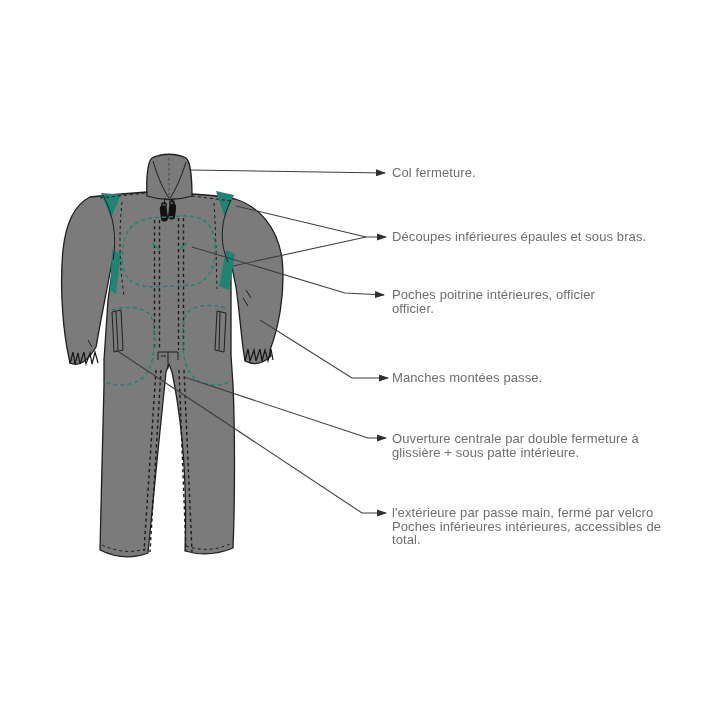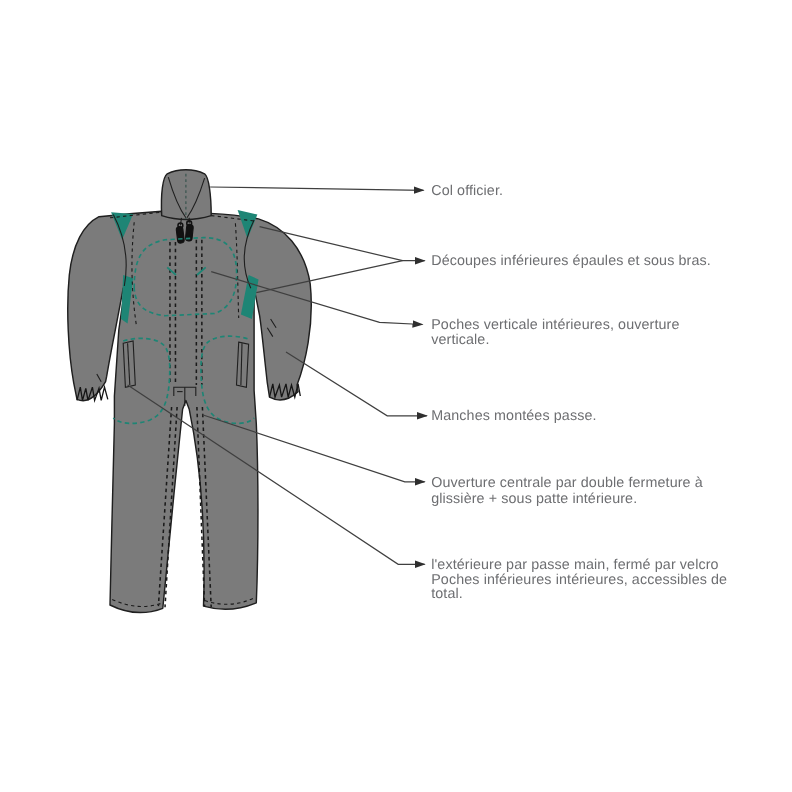--- a/index.html
+++ b/index.html
@@ -176,30 +176,30 @@
       <path class="lead" d="M 236,206 L 366,237"></path>
       <path class="lead" d="M 233,266 L 366,237 L 386,237" marker-end="url(#arrow)"></path>
       <path class="lead" d="M 192,247 L 345,293 L 384,295" marker-end="url(#arrow)"></path>
       <path class="lead" d="M 260,320 L 352,378 L 388,378" marker-end="url(#arrow)"></path>
       <path class="lead" d="M 184,377 L 368,438 L 386,438" marker-end="url(#arrow)"></path>
       <path class="lead" d="M 116,350 L 362,513 L 386,513" marker-end="url(#arrow)"></path>
     </g>
   </svg>
 
   <div class="callout-label" style="top:166px">
-    <div>Col officier.</div>
+    <div>Col fermeture.</div>
   </div>
 
   <div class="callout-label" style="top:230px">
     <div>Découpes inférieures épaules et sous bras.</div>
   </div>
 
   <div class="callout-label" style="top:288px">
-    <div>Poches verticale intérieures, ouverture</div>
-    <div>verticale.</div>
+    <div>Poches poitrine intérieures, officier</div>
+    <div>officier.</div>
   </div>
 
   <div class="callout-label" style="top:371px">
     <div>Manches montées passe.</div>
   </div>
 
   <div class="callout-label" style="top:432px">
     <div>Ouverture centrale par double fermeture à</div>
     <div>glissière + sous patte intérieure.</div>
   </div>

